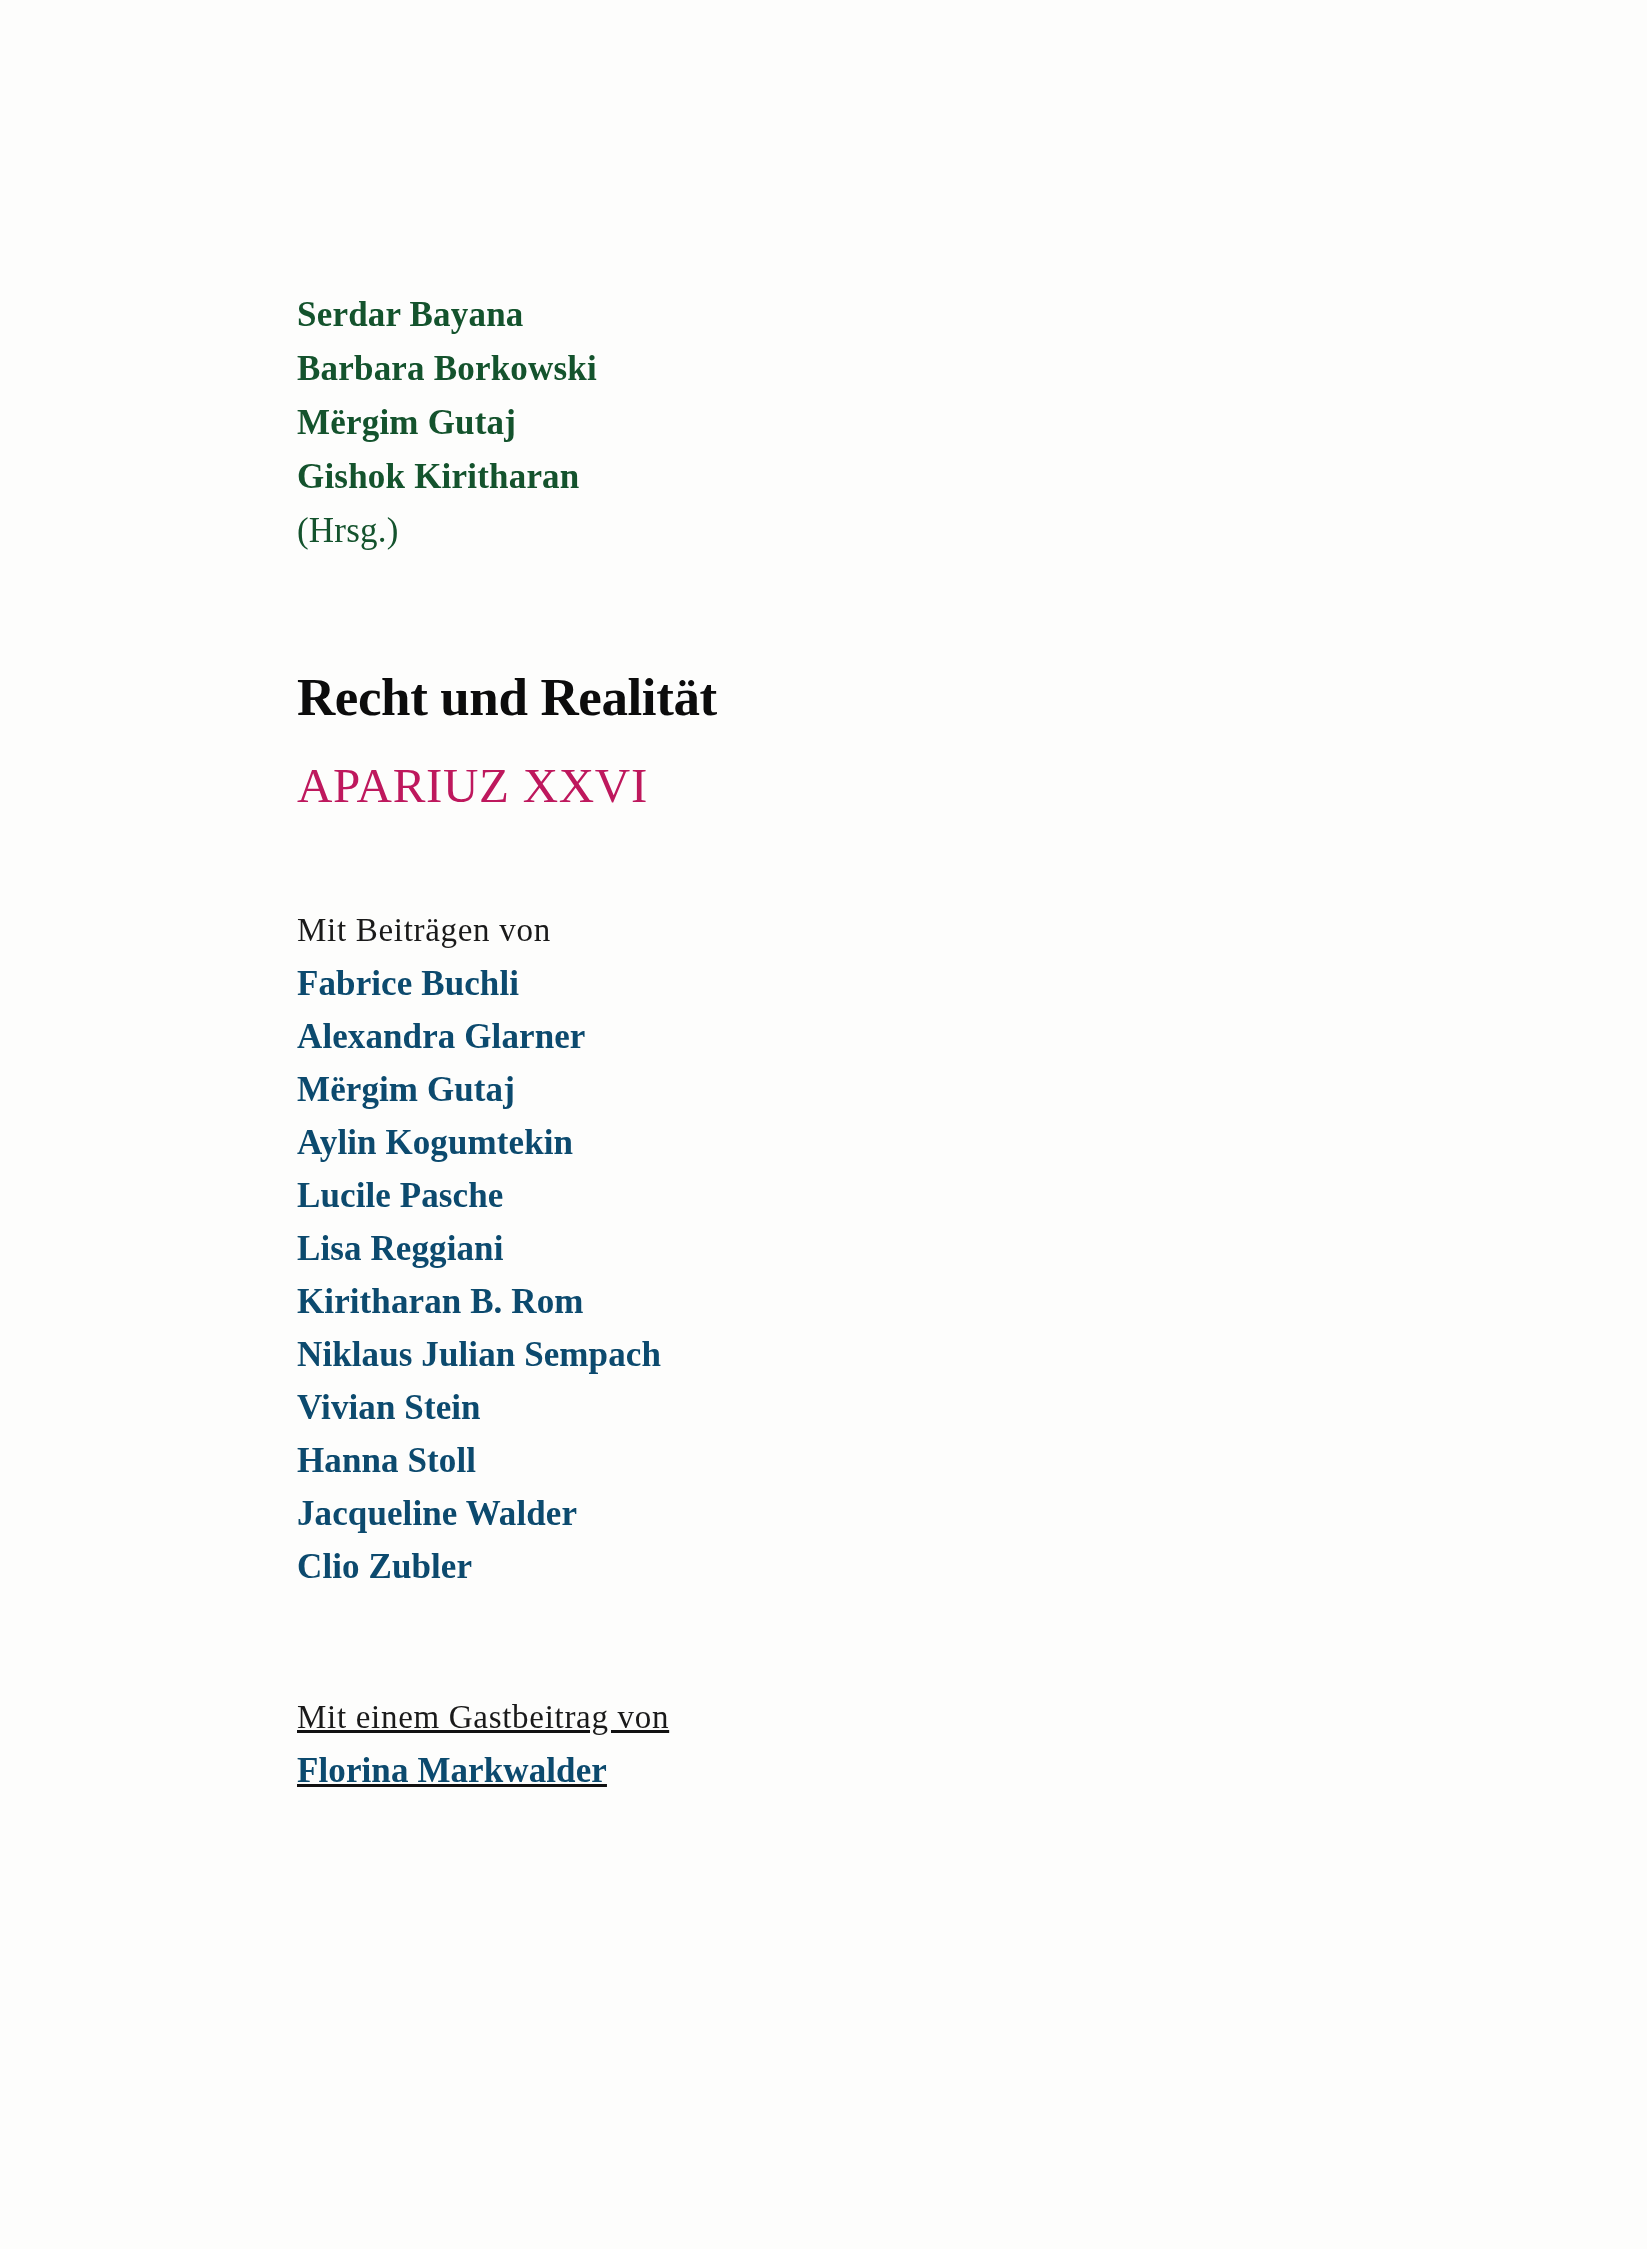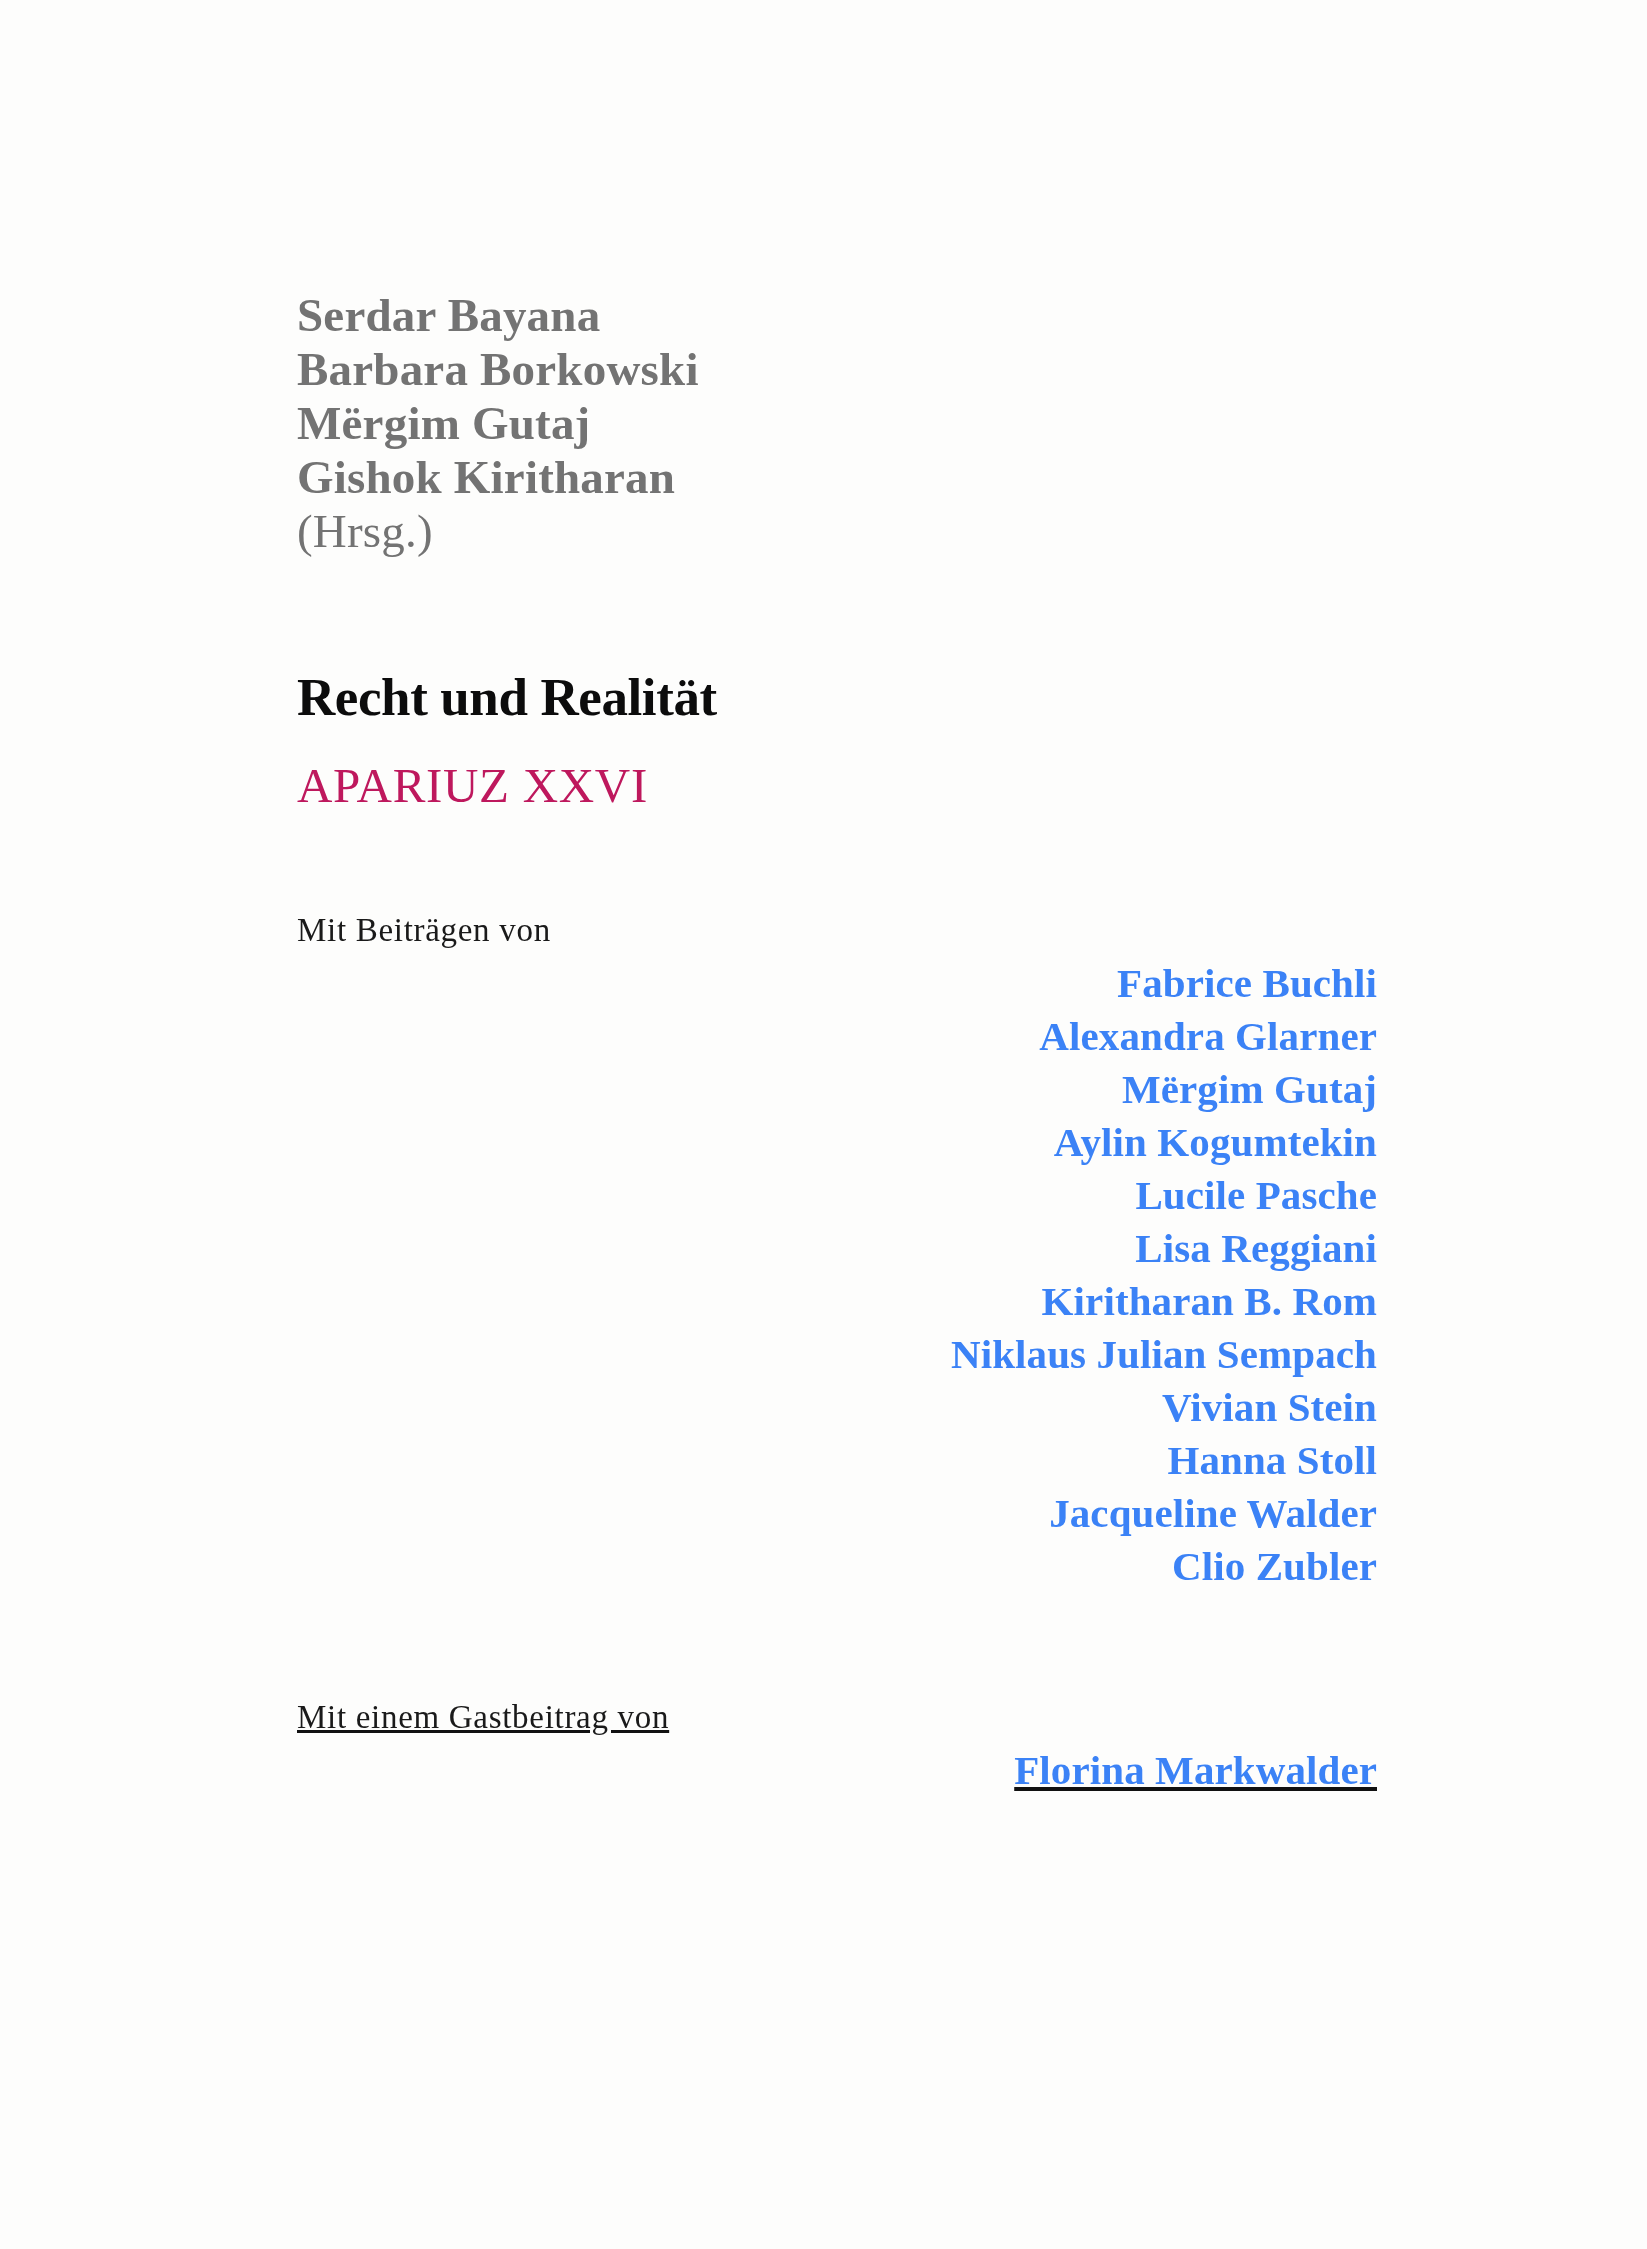--- a/index.html
+++ b/index.html
@@ -26,25 +26,25 @@
     width: 1080px;
   }
 
   
   .editors {
     margin: 0;
     padding: 0;
   }
   .editor-line {
     font-family: "Liberation Serif", serif;
-    font-size: 47px;
+    font-size: 35px;
     line-height: 54px;
     font-weight: 600;
     letter-spacing: 0.2px;
-    color: #737373;
+    color: #14532d;
     white-space: nowrap;
   }
   .editor-line.plain {
     font-weight: 400;
   }
 
   
   .title-block {
     margin-top: 100px;
   }
@@ -76,27 +76,26 @@
     font-family: "Liberation Serif", serif;
     font-size: 33px;
     line-height: 53px;
     font-weight: 400;
     letter-spacing: 0.7px;
     color: #1a1a1a;
     white-space: nowrap;
   }
   .contrib-line {
     font-family: "Liberation Serif", serif;
-    font-size: 41px;
+    font-size: 35px;
     line-height: 53px;
     font-weight: 600;
     letter-spacing: 0.1px;
-    color: #3b82f6;
+    color: #0c4a6e;
     white-space: nowrap;
-    text-align: right;
   }
 
   .guest-block {
     margin-top: 98px;
     text-decoration: underline;
   }
 </style>
 </head>
 <body>
 

